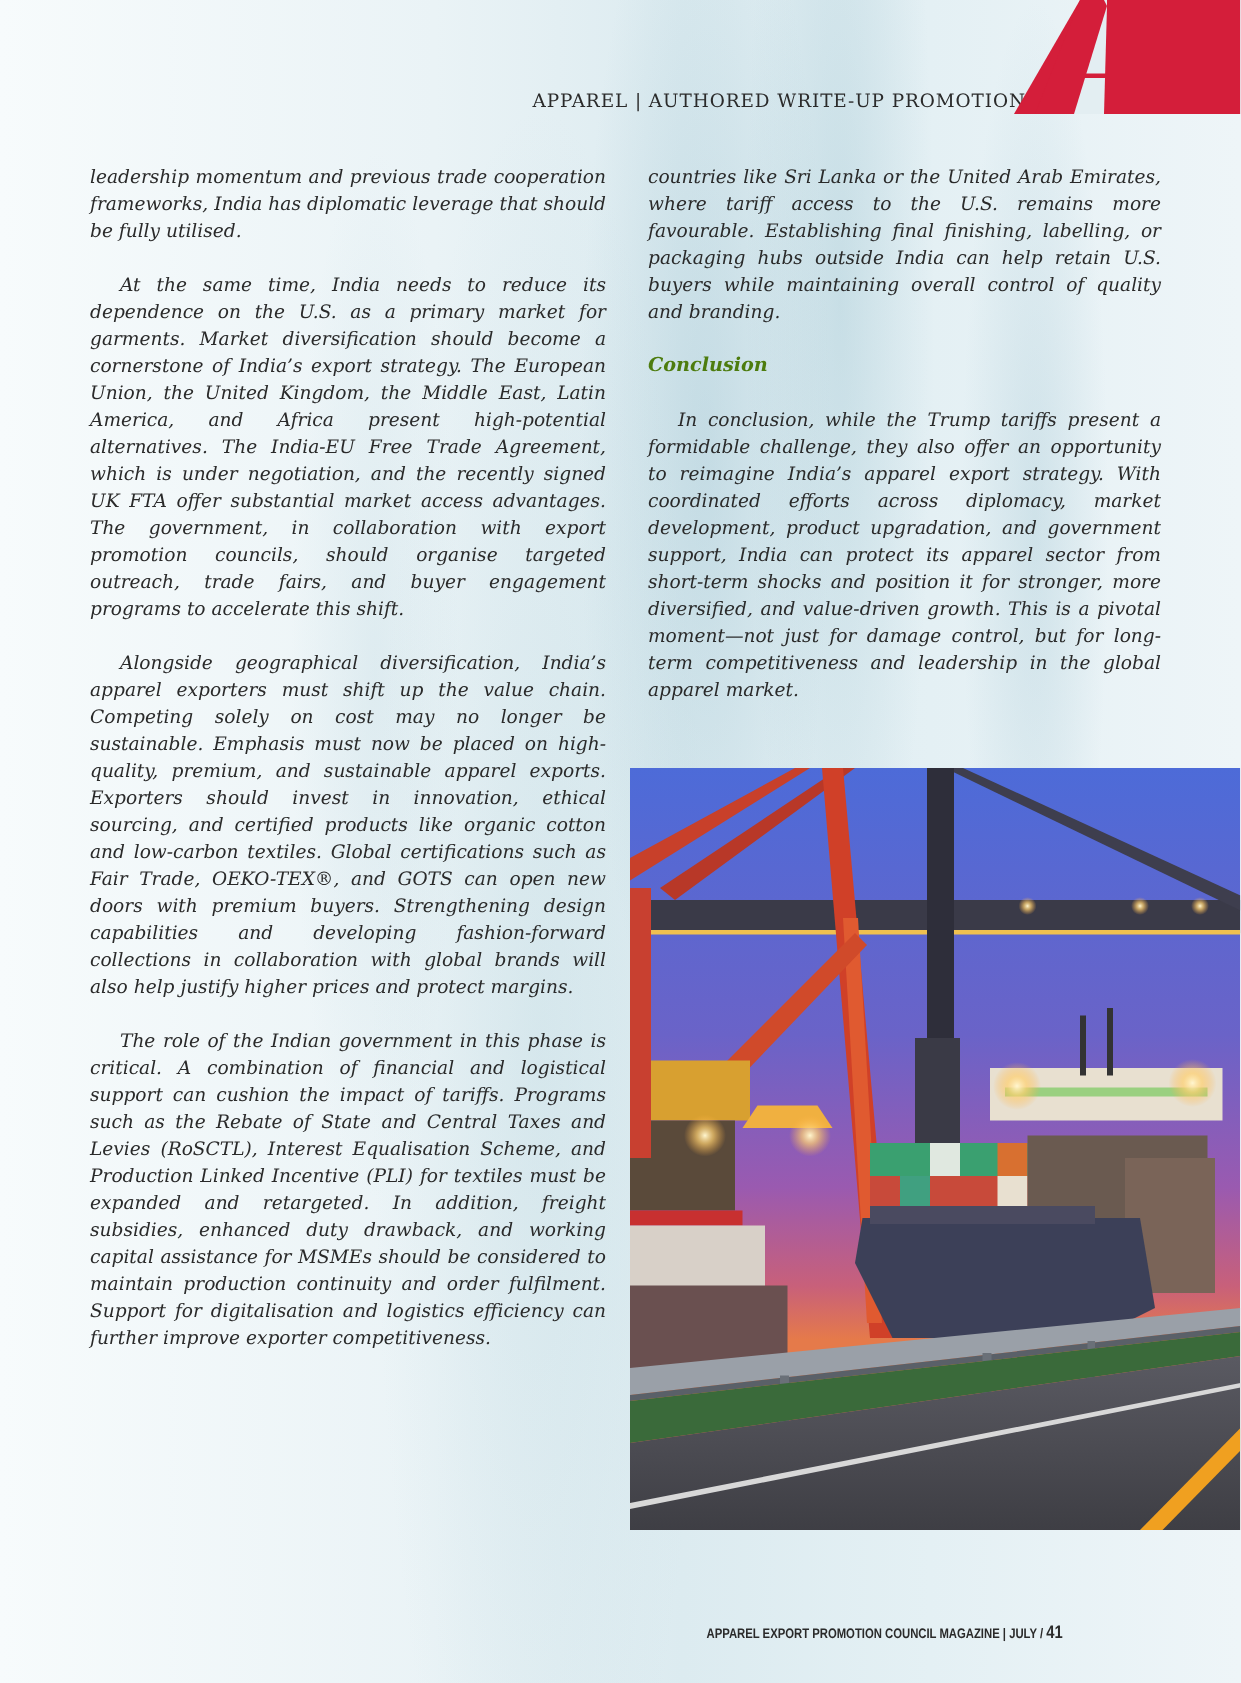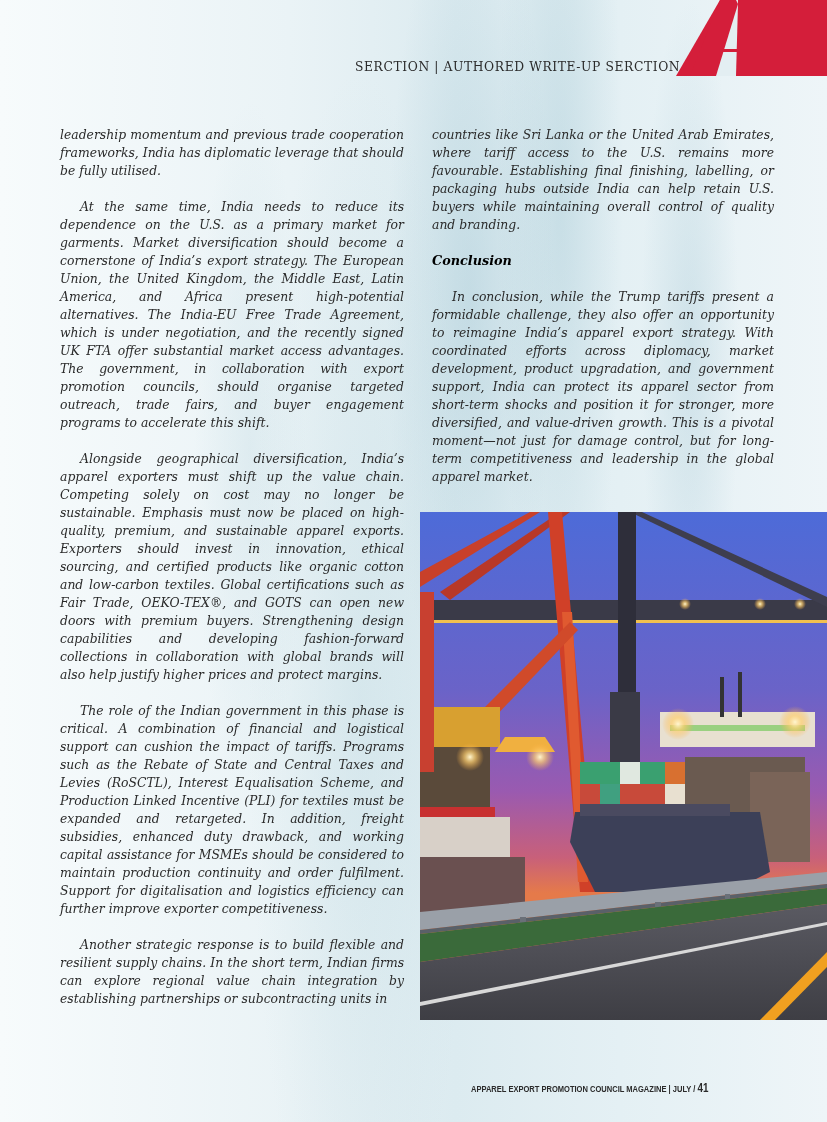--- a/index.html
+++ b/index.html
@@ -30,31 +30,30 @@
   }
   .col {
     position: absolute;
     top: 109px;
     width: 344px;
     font-family: "DejaVu Serif", serif;
     font-style: italic;
     font-size: 12.4px;
     line-height: 18px;
     color: #2a2a2a;
-    margin-top: 17px;
   }
   .col.left { left: 60px; }
   .col.right { left: 432px; width: 342px; }
   .col p { text-align: justify; margin-bottom: 18px; }
   .col p.indent { text-indent: 20px; }
   .col p.last { margin-bottom: 0; }
   .section-heading {
     font-style: italic;
     font-weight: bold;
-    color: #000000;
+    color: #4d7c0f;
     font-size: 12.8px;
     margin-bottom: 18px;
   }
   .photo {
     position: absolute;
     left: 420px; top: 512px; width: 407px; height: 508px;
     overflow: hidden;
   }
   .footer {
     position: absolute;
@@ -65,38 +64,37 @@
     color: #2a2a2a;
     white-space: nowrap;
     transform: scaleX(0.82);
     transform-origin: left center;
   }
   .footer .pg { font-size: 12px; }
 </style>
 </head>
 <body>
 
-<div class="header-label">SERCTION | AUTHORED WRITE-UP SERCTION</div>
+<div class="header-label">APPAREL | AUTHORED WRITE-UP PROMOTION</div>
 
 <div class="logo-block">
   <svg width="151" height="76" viewBox="0 0 151 76">
     <polygon points="44,0 151,0 151,76 0,76" fill="#d41e3a"></polygon>
     <polygon points="44,0 60,0 60,76 14,76" fill="#d41e3a"></polygon>
     <polygon points="62,4 60,76 40,76" fill="#e3eef2"></polygon>
     <polygon points="60,0 62,0 62,4" fill="#e3eef2"></polygon>
     <rect x="36" y="49" width="28" height="3" fill="#d41e3a"></rect>
   </svg>
 </div>
 
 <div class="col left">
   <p>leadership momentum and previous trade cooperation frameworks, India has diplomatic leverage that should be fully utilised.</p>
   <p class="indent">At the same time, India needs to reduce its dependence on the U.S. as a primary market for garments. Market diversification should become a cornerstone of India’s export strategy. The European Union, the United Kingdom, the Middle East, Latin America, and Africa present high-potential alternatives. The India-EU Free Trade Agreement, which is under negotiation, and the recently signed UK FTA offer substantial market access advantages. The government, in collaboration with export promotion councils, should organise targeted outreach, trade fairs, and buyer engagement programs to accelerate this shift.</p>
   <p class="indent">Alongside geographical diversification, India’s apparel exporters must shift up the value chain. Competing solely on cost may no longer be sustainable. Emphasis must now be placed on high-quality, premium, and sustainable apparel exports. Exporters should invest in innovation, ethical sourcing, and certified products like organic cotton and low-carbon textiles. Global certifications such as Fair Trade, OEKO-TEX®, and GOTS can open new doors with premium buyers. Strengthening design capabilities and developing fashion-forward collections in collaboration with global brands will also help justify higher prices and protect margins.</p>
   <p class="indent">The role of the Indian government in this phase is critical. A combination of financial and logistical support can cushion the impact of tariffs. Programs such as the Rebate of State and Central Taxes and Levies (RoSCTL), Interest Equalisation Scheme, and Production Linked Incentive (PLI) for textiles must be expanded and retargeted. In addition, freight subsidies, enhanced duty drawback, and working capital assistance for MSMEs should be considered to maintain production continuity and order fulfilment. Support for digitalisation and logistics efficiency can further improve exporter competitiveness.</p>
-  <p class="indent last">Another strategic response is to build flexible and resilient supply chains. In the short term, Indian firms can explore regional value chain integration by establishing partnerships or subcontracting units in</p>
 </div>
 
 <div class="col right">
   <p>countries like Sri Lanka or the United Arab Emirates, where tariff access to the U.S. remains more favourable. Establishing final finishing, labelling, or packaging hubs outside India can help retain U.S. buyers while maintaining overall control of quality and branding.</p>
   <div class="section-heading">Conclusion</div>
   <p class="indent last">In conclusion, while the Trump tariffs present a formidable challenge, they also offer an opportunity to reimagine India’s apparel export strategy. With coordinated efforts across diplomacy, market development, product upgradation, and government support, India can protect its apparel sector from short-term shocks and position it for stronger, more diversified, and value-driven growth. This is a pivotal moment—not just for damage control, but for long-term competitiveness and leadership in the global apparel market.</p>
 </div>
 
 <div class="photo">
   <svg width="407" height="508" viewBox="0 0 407 508" preserveAspectRatio="none">

